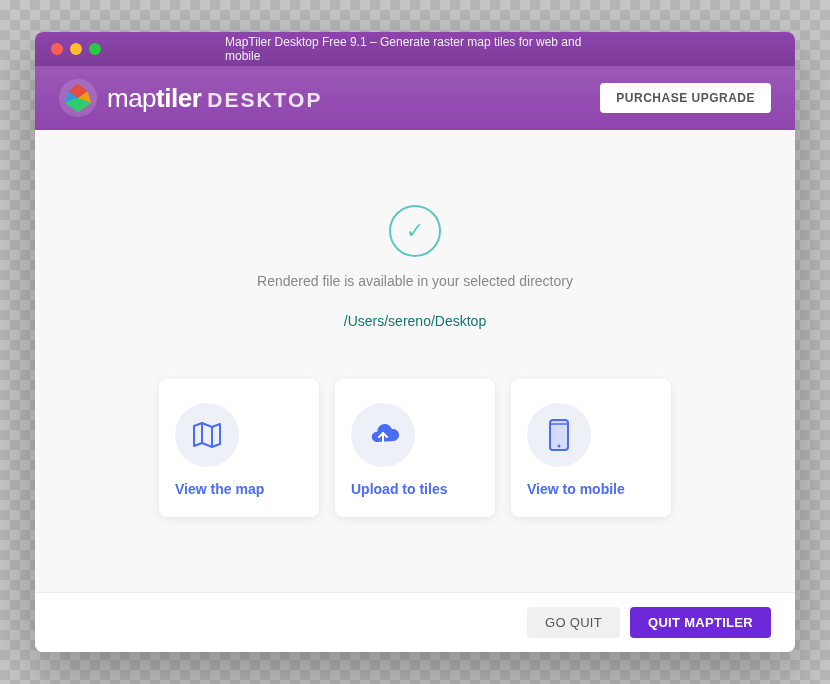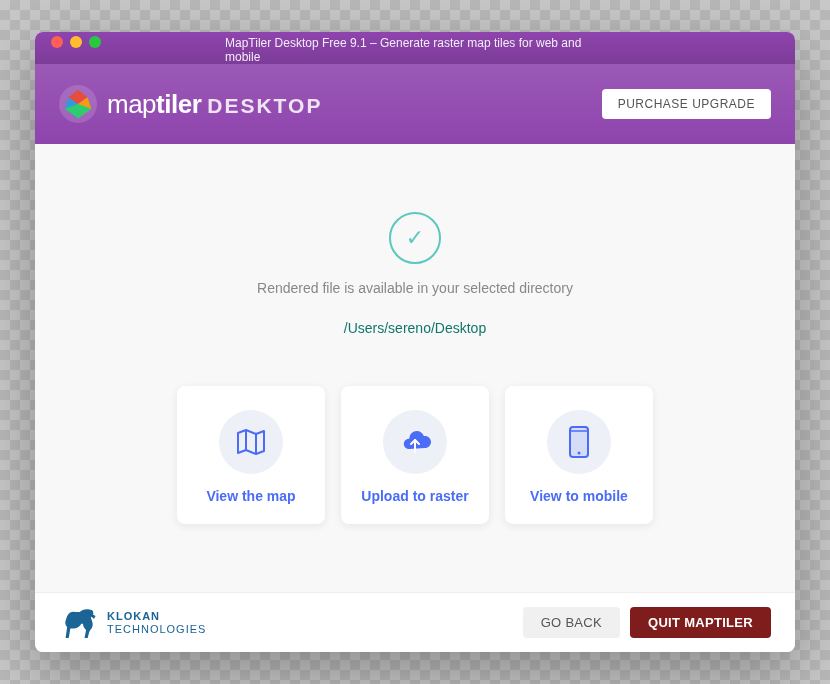--- a/index.html
+++ b/index.html
@@ -30,22 +30,22 @@
       overflow: hidden;
       display: flex;
       flex-direction: column;
     }
 
     
     .titlebar {
       background: linear-gradient(180deg, #8e44ad 0%, #7d3c98 100%);
       height: 32px;
       display: flex;
-      align-items: flex-start;
-      padding: 4px 16px;
+      align-items: center;
+      padding: 17px 16px;
       flex-shrink: 0;
       position: relative;
     }
 
     .traffic-lights {
       display: flex;
       gap: 7px;
       align-items: center;
     }
 
@@ -64,21 +64,21 @@
       left: 50%;
       transform: translateX(-50%);
       color: rgba(255,255,255,0.9);
       font-size: 12px;
       font-weight: 400;
     }
 
     
     .header {
       background: linear-gradient(180deg, #9b59b6 0%, #8e44ad 100%);
-      height: 80px;
+      height: 64px;
       display: flex;
       align-items: center;
       padding: 0 24px;
       flex-shrink: 0;
     }
 
     .logo-area {
       display: flex;
       align-items: center;
       gap: 10px;
@@ -117,21 +117,21 @@
 
     .header-spacer { flex: 1; }
 
     .purchase-btn {
       background: #fff;
       color: #555;
       border: none;
       border-radius: 4px;
       padding: 8px 16px;
       font-size: 12px;
-      font-weight: 400;
+      font-weight: 700;
       letter-spacing: 0.5px;
       cursor: pointer;
       text-transform: uppercase;
     }
 
     
     .main {
       flex: 1;
       background: #f8f8f8;
       display: flex;
@@ -186,27 +186,27 @@
     }
 
     
     .action-cards {
       display: flex;
       gap: 16px;
       margin-top: 20px;
     }
 
     .action-card {
-      width: 148px;
+      width: 160px;
       background: #fff;
       border-radius: 8px;
       box-shadow: 0 2px 8px rgba(0,0,0,0.08);
       display: flex;
       flex-direction: column;
-      align-items: center;
+      align-items: flex-start;
       padding: 24px 16px 20px;
       cursor: pointer;
       transition: box-shadow 0.2s;
     }
 
     .action-icon-circle {
       width: 64px;
       height: 64px;
       border-radius: 50%;
       background: #eef0f8;
@@ -278,21 +278,21 @@
       border: none;
       border-radius: 4px;
       padding: 8px 18px;
       font-size: 13px;
       font-weight: 500;
       cursor: pointer;
       letter-spacing: 0.3px;
     }
 
     .quit-btn {
-      background: #7f1d1d;
+      background: #6d28d9;
       color: #fff;
       border: none;
       border-radius: 4px;
       padding: 8px 18px;
       font-size: 13px;
       font-weight: 600;
       cursor: pointer;
       letter-spacing: 0.3px;
     }
 
@@ -359,52 +359,40 @@
       </div>
 
       <div class="action-card">
         <div class="action-icon-circle">
           <svg width="36" height="32" viewBox="0 0 36 32" fill="none" xmlns="http://www.w3.org/2000/svg">
             <path d="M28 22 C31.3 22 34 19.3 34 16 C34 12.7 31.3 10 28 10 C27.6 10 27.2 10.05 26.85 10.1 C25.85 7.1 23.1 5 19.8 5 C15.7 5 12.4 8.3 12.4 12.4 C12.4 12.55 12.4 12.7 12.42 12.85 C12.28 12.83 12.14 12.82 12 12.82 C9.14 12.82 6.82 15.14 6.82 18 C6.82 20.86 9.14 23 12 23 L28 22 Z" fill="#4a6cf7"></path>
             <line x1="18" y1="14" x2="18" y2="26" stroke="white" stroke-width="2" stroke-linecap="round"></line>
             <polyline points="14,18 18,14 22,18" fill="none" stroke="white" stroke-width="2" stroke-linecap="round" stroke-linejoin="round"></polyline>
           </svg>
         </div>
-        <span class="action-label">Upload to raster</span>
+        <span class="action-label">Upload to tiles</span>
       </div>
 
       <div class="action-card">
         <div class="action-icon-circle">
           <svg width="22" height="34" viewBox="0 0 22 34" fill="none" xmlns="http://www.w3.org/2000/svg">
             <rect x="2" y="2" width="18" height="30" rx="3" ry="3" fill="none" stroke="#4a6cf7" stroke-width="2"></rect>
             <rect x="2" y="2" width="18" height="30" rx="3" ry="3" fill="#4a6cf7" opacity="0.15"></rect>
             <circle cx="11" cy="28" r="1.5" fill="#4a6cf7"></circle>
             <line x1="2" y1="6" x2="20" y2="6" stroke="#4a6cf7" stroke-width="1.5"></line>
           </svg>
         </div>
         <span class="action-label">View to mobile</span>
       </div>
 
     </div>
 
   </div>
 
   <div class="footer">
-    <div class="klokan-logo">
-
-      <svg class="kangaroo-icon" viewBox="0 0 50 38" xmlns="http://www.w3.org/2000/svg">
-        <path d="M38 2 C40 2 43 4 43 7 C43 9 42 11 40 12 L42 18 C43 21 42 25 40 27 L38 30 L36 38 L32 38 L34 28 C32 26 30 23 30 20 L28 20 C26 24 22 26 18 26 L14 26 L12 38 L8 38 L10 24 C8 22 7 19 8 16 L10 10 C12 6 16 4 20 5 L26 5 C28 3 33 1 38 2 Z" fill="#1a6496"></path>
-        <ellipse cx="40" cy="6" rx="3" ry="3.5" fill="#1a6496"></ellipse>
-        <path d="M42 8 L46 10 L44 14 L41 11 Z" fill="#1a6496"></path>
-      </svg>
-      <div class="klokan-text">
-        <span class="klokan-name">KLOKAN</span>
-        <span class="klokan-sub">TECHNOLOGIES</span>
-      </div>
-    </div>
     <div class="footer-spacer"></div>
     <div class="footer-buttons">
-      <button class="go-back-btn">GO BACK</button>
+      <button class="go-back-btn">GO QUIT</button>
       <button class="quit-btn">QUIT MAPTILER</button>
     </div>
   </div>
 
 </div>
 
 </body></html>

